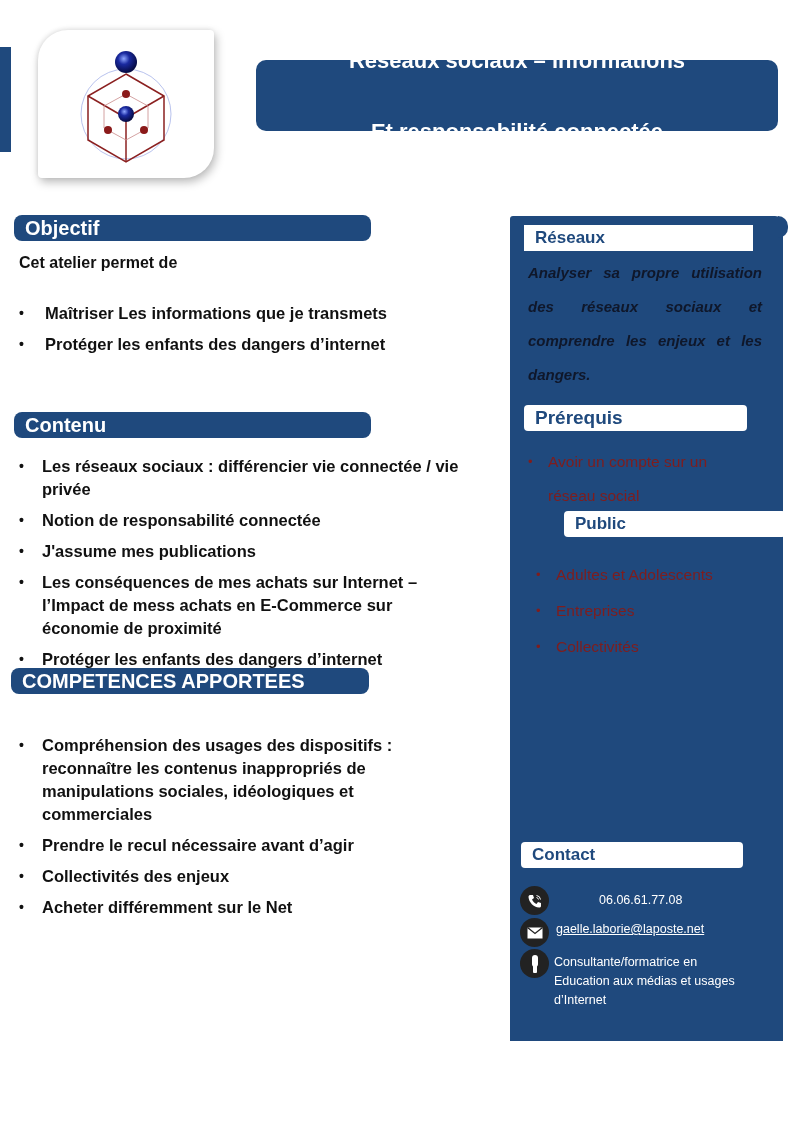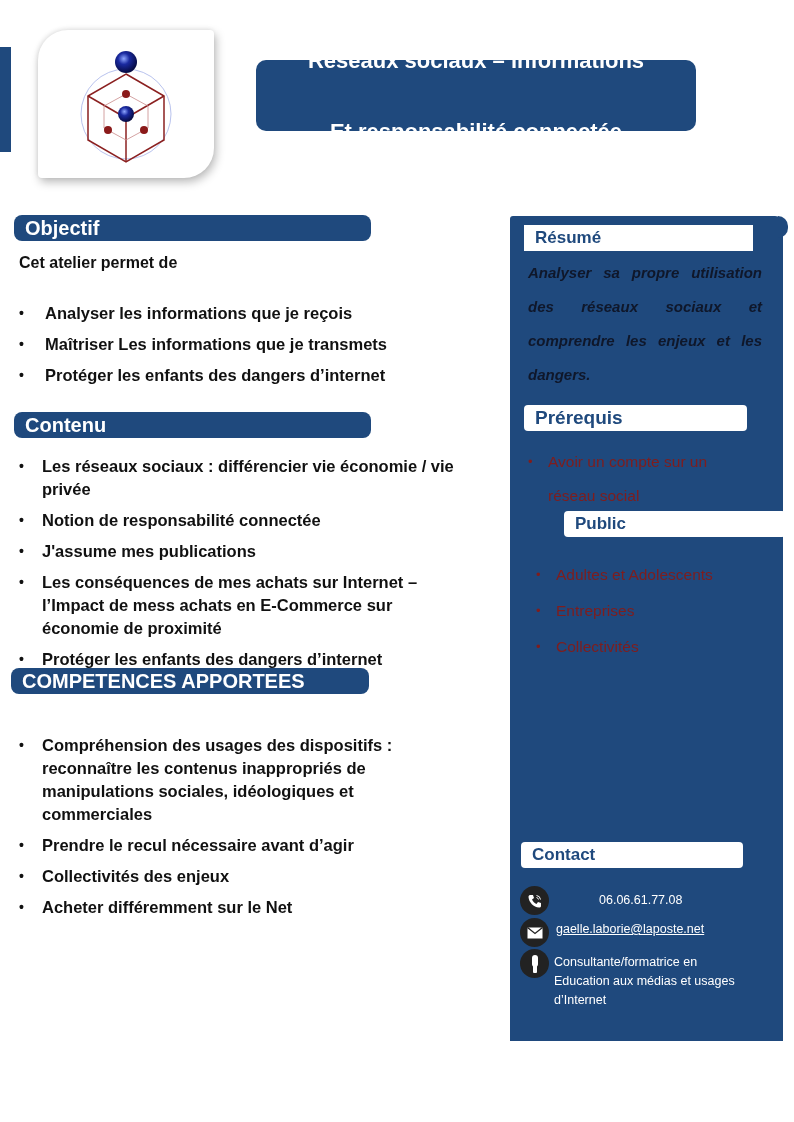--- a/index.html
+++ b/index.html
@@ -9,21 +9,21 @@
     .left-stripe { position: absolute; left: 0; top: 47px; width: 11px; height: 105px; background: #1f497d; }
 
     .logo-card {
       position: absolute; left: 38px; top: 30px; width: 176px; height: 148px;
       background: #fff; border-radius: 30px 4px 30px 4px;
       box-shadow: 2px 4px 10px rgba(0,0,0,0.28), -1px -1px 4px rgba(0,0,0,0.08);
     }
     .logo-card svg { position: absolute; left: 38px; top: 14px; }
 
     .title-box {
-      position: absolute; left: 256px; top: 60px; width: 440px; height: 71px;
+      position: absolute; left: 256px; top: 60px; width: 522px; height: 71px;
       background: #1f497d; border-radius: 10px; color: #fff;
       display: flex; flex-direction: column; align-items: center; justify-content: center;
       font-weight: bold; font-size: 22px; line-height: 31px; text-align: center; gap: 40px;
     }
 
     .sec-header {
       position: absolute; height: 26px; background: #1f497d; color: #fff;
       border-radius: 8px; font-weight: bold; font-size: 20px; line-height: 26px; padding-left: 11px;
     }
 
@@ -98,46 +98,45 @@
 </div>
 
 <div class="title-box">
   <div>Réseaux sociaux – informations</div>
   <div>Et responsabilité connectée</div>
 </div>
 
 <div class="sec-header" style="left:14px; top:215px; width:357px;">Objectif</div>
 <div class="intro">Cet atelier permet de</div>
 <ul class="blist" style="left:17px; top:302px; width:470px;">
-  <li style="margin-bottom:8px;">Analyser les informations que je reçois</li>
   <li style="margin-bottom:8px;">Maîtriser  Les informations que je transmets</li>
   <li>Protéger les enfants des dangers d’internet</li>
 </ul>
 
 <div class="sec-header" style="left:14px; top:412px; width:357px;">Contenu</div>
 <ul class="blist" style="left:17px; top:455px; width:470px;">
-  <li style="margin-bottom:8px; padding-left:25px;">Les réseaux sociaux : différencier  vie économie / vie privée</li>
+  <li style="margin-bottom:8px; padding-left:25px;">Les réseaux sociaux : différencier  vie connectée / vie privée</li>
   <li style="margin-bottom:8px; padding-left:25px;">Notion de responsabilité connectée</li>
   <li style="margin-bottom:8px; padding-left:25px;">J'assume mes publications</li>
   <li style="margin-bottom:8px; padding-left:25px; padding-right:20px;">Les conséquences de mes achats sur Internet – l’Impact de mess achats en E-Commerce sur économie  de proximité</li>
   <li style="padding-left:25px;">Protéger les enfants des dangers d’internet</li>
 </ul>
 
 <div class="sec-header" style="left:11px; top:668px; width:358px;">COMPETENCES APPORTEES</div>
 <ul class="blist" style="left:17px; top:734px; width:450px;">
   <li style="margin-bottom:8px; padding-left:25px;">Compréhension des usages des dispositifs  : reconnaître les contenus inappropriés de manipulations sociales, idéologiques et commerciales</li>
   <li style="margin-bottom:8px; padding-left:25px;">Prendre le recul nécessaire avant d’agir</li>
   <li style="margin-bottom:8px; padding-left:25px;">Collectivités des enjeux</li>
   <li style="padding-left:25px;">Acheter différemment sur le Net</li>
 </ul>
 
 <div class="sidebar"></div>
 <div class="sidebar-ear"></div>
 
-<div class="side-label" style="left:524px; top:225px; width:229px;">Résumé</div>
+<div class="side-label" style="left:524px; top:225px; width:229px;">Réseaux</div>
 <div class="resume-text">Analyser sa propre utilisation des réseaux sociaux et comprendre les enjeux et les dangers.</div>
 
 <div class="side-label" style="left:524px; top:405px; width:223px; border-radius:4px; font-size:19px;">Prérequis</div>
 <ul class="wlist" style="left:528px; top:445px; width:220px; line-height:34px;">
   <li>Avoir un compte sur un réseau social</li>
 </ul>
 
 <div class="side-label" style="left:529px; top:511px; width:222px; border-radius:4px;margin-left:35px;">Public</div>
 <ul class="wlist" style="left:536px; top:557px; width:230px; line-height:36px;">
   <li>Adultes et Adolescents</li>

